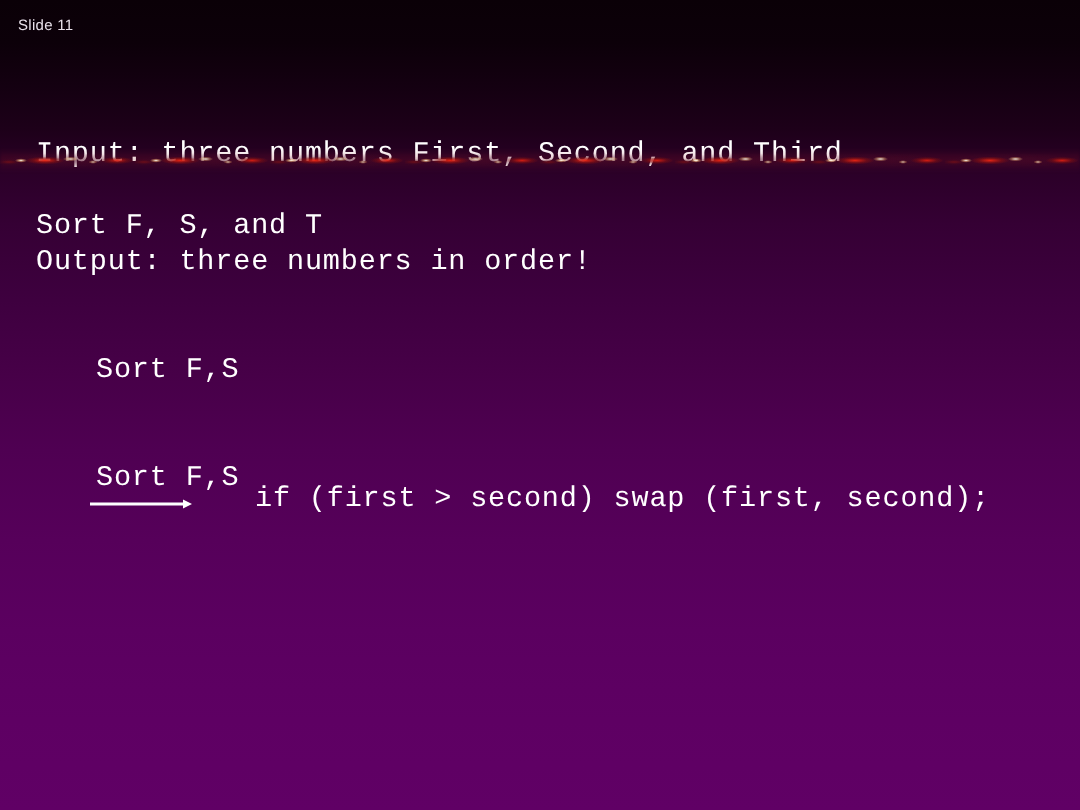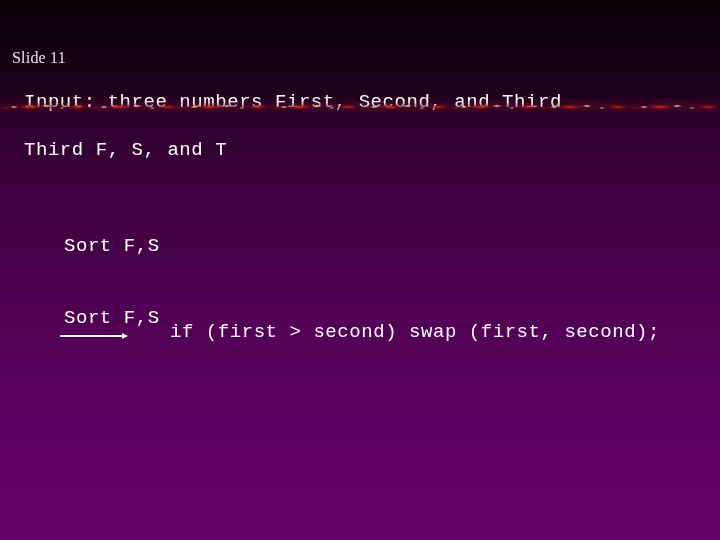--- a/index.html
+++ b/index.html
@@ -28,27 +28,26 @@
         #5b0060 420px,
         #5e0063 480px,
         #600065 540px);
   }
 
   
   .slide-label {
     position: absolute;
     left: 12px;
     top: 11px;
-    font-family: Liberation Serif, serif;
-    font-size: 16px;
+    font-family: Liberation Sans, sans-serif;
+    font-size: 10px;
     line-height: 13px;
     color: #e8e0ea;
     letter-spacing: 0.2px;
     white-space: pre;
-    margin-top: 40px;
   }
 
   
   .mono {
     position: absolute;
     color: #ffffff;
     font-family: "Liberation Mono", "DejaVu Sans Mono", monospace;
     font-size: 19px;
     line-height: 24px;
     letter-spacing: 0.55px;
@@ -119,28 +118,29 @@
 </style>
 </head>
 <body>
 
 <div id="slide">
 
   <div class="slide-label">Slide 11</div>
 
   <div class="mono io-block">
     <span class="io-line">Input: three numbers First, Second, and Third</span>
+    <span class="io-line">Output: three numbers in order!</span>
   </div>
 
   <div class="divider">
     <div class="divider-glow"></div>
     <div class="divider-core"></div>
   </div>
 
-  <div class="mono sort-main">Third F, S, and T</div>
+  <div class="mono sort-main">Sort F, S, and T</div>
 
   <div class="mono sort-list">
     <span class="sort-line">Sort F,S</span>
     <span class="sort-line">Sort F,S</span>
   </div>
 
   <div class="arrow">
     <svg width="70" height="12" viewBox="0 0 70 12" xmlns="http://www.w3.org/2000/svg">
       <line x1="0" y1="6" x2="64" y2="6" stroke="#ffffff" stroke-width="2"></line>
       <path d="M62 3 L68 6 L62 9 Z" fill="#ffffff"></path>

